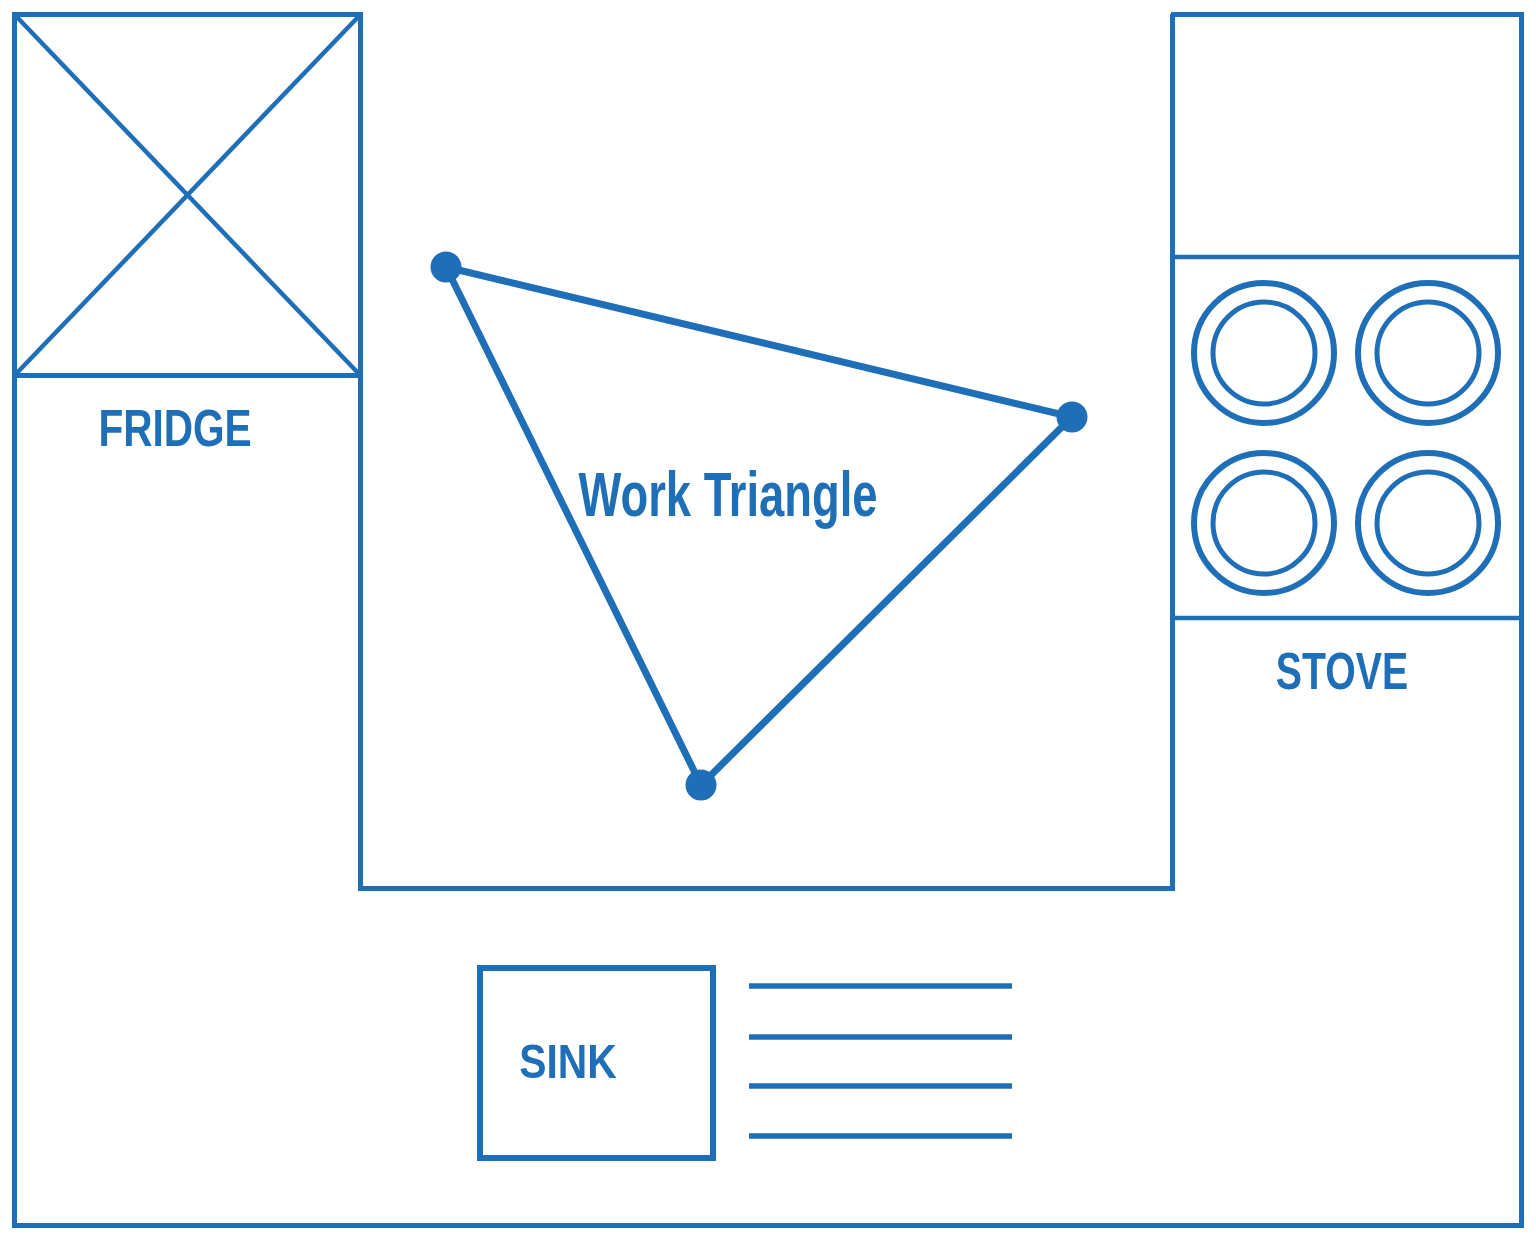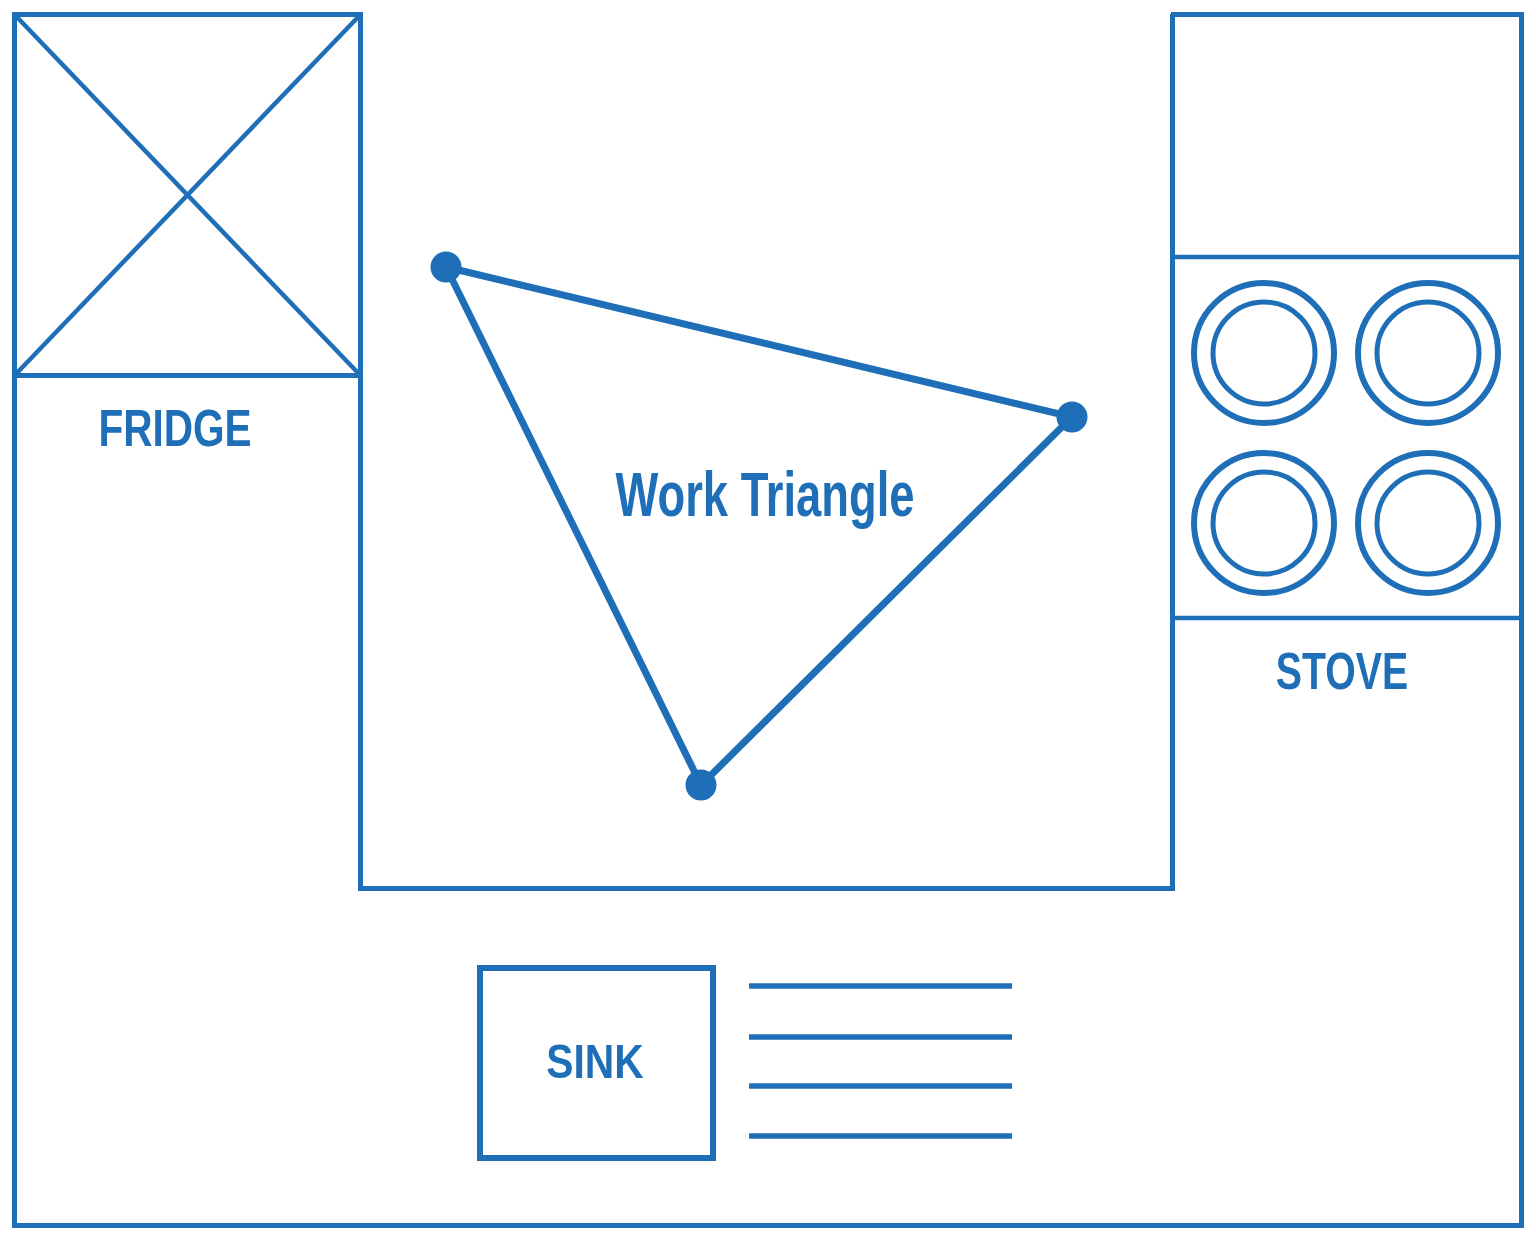--- a/index.html
+++ b/index.html
@@ -21,23 +21,23 @@
     color:var(--blue);
     font-weight:700;
     white-space:nowrap;
     line-height:1;
   }
   .label > span{display:inline-block;}
   .label-fridge{left:175px;top:428px;font-size:52px;}
   .label-fridge > span{transform:scaleX(0.78);}
   .label-stove{left:1342px;top:671px;font-size:51px;text-align:right;}
   .label-stove > span{transform:scaleX(0.77);}
-  .label-sink{left:595px;top:1062px;font-size:48px;}
+  .label-sink{left:568px;top:1062px;font-size:48px;}
   .label-sink > span{transform:scaleX(0.85);}
-  .label-triangle{left:765px;top:494px;font-size:63px;}
+  .label-triangle{left:728px;top:494px;font-size:63px;}
   .label-triangle > span{transform:scaleX(0.72);}
 </style>
 </head>
 <body>
 
 <div class="canvas">
 
   <svg class="plan-svg" width="1536" height="1245" viewBox="0 0 1536 1245">
 
     <path d="M 361 14.5 L 14.5 14.5 L 14.5 1225.5 L 1521.5 1225.5 L 1521.5 14.5 L 1171 14.5" fill="none" stroke="var(--blue)" stroke-width="5"></path>

